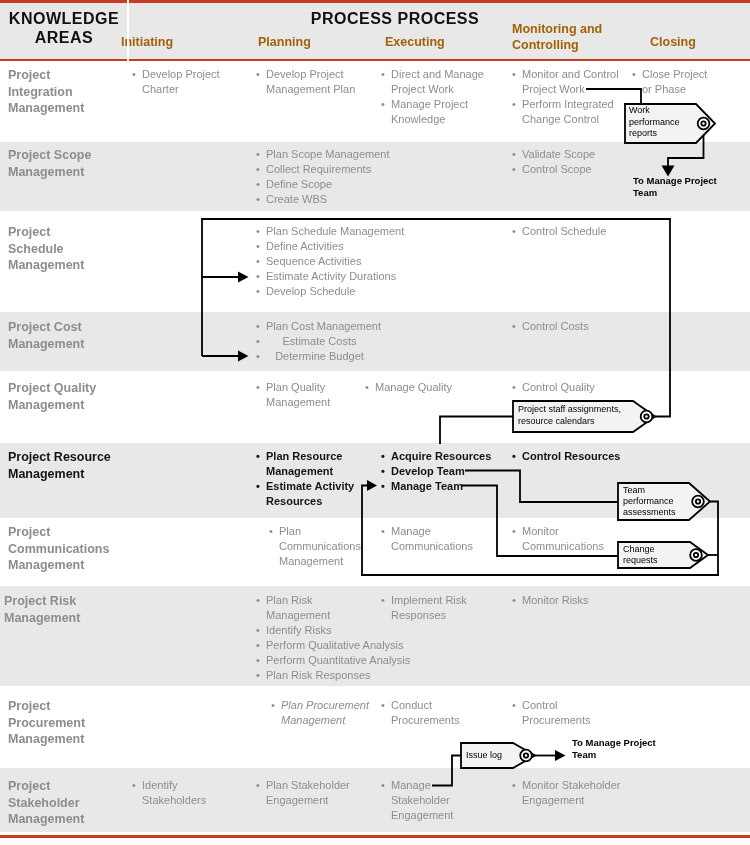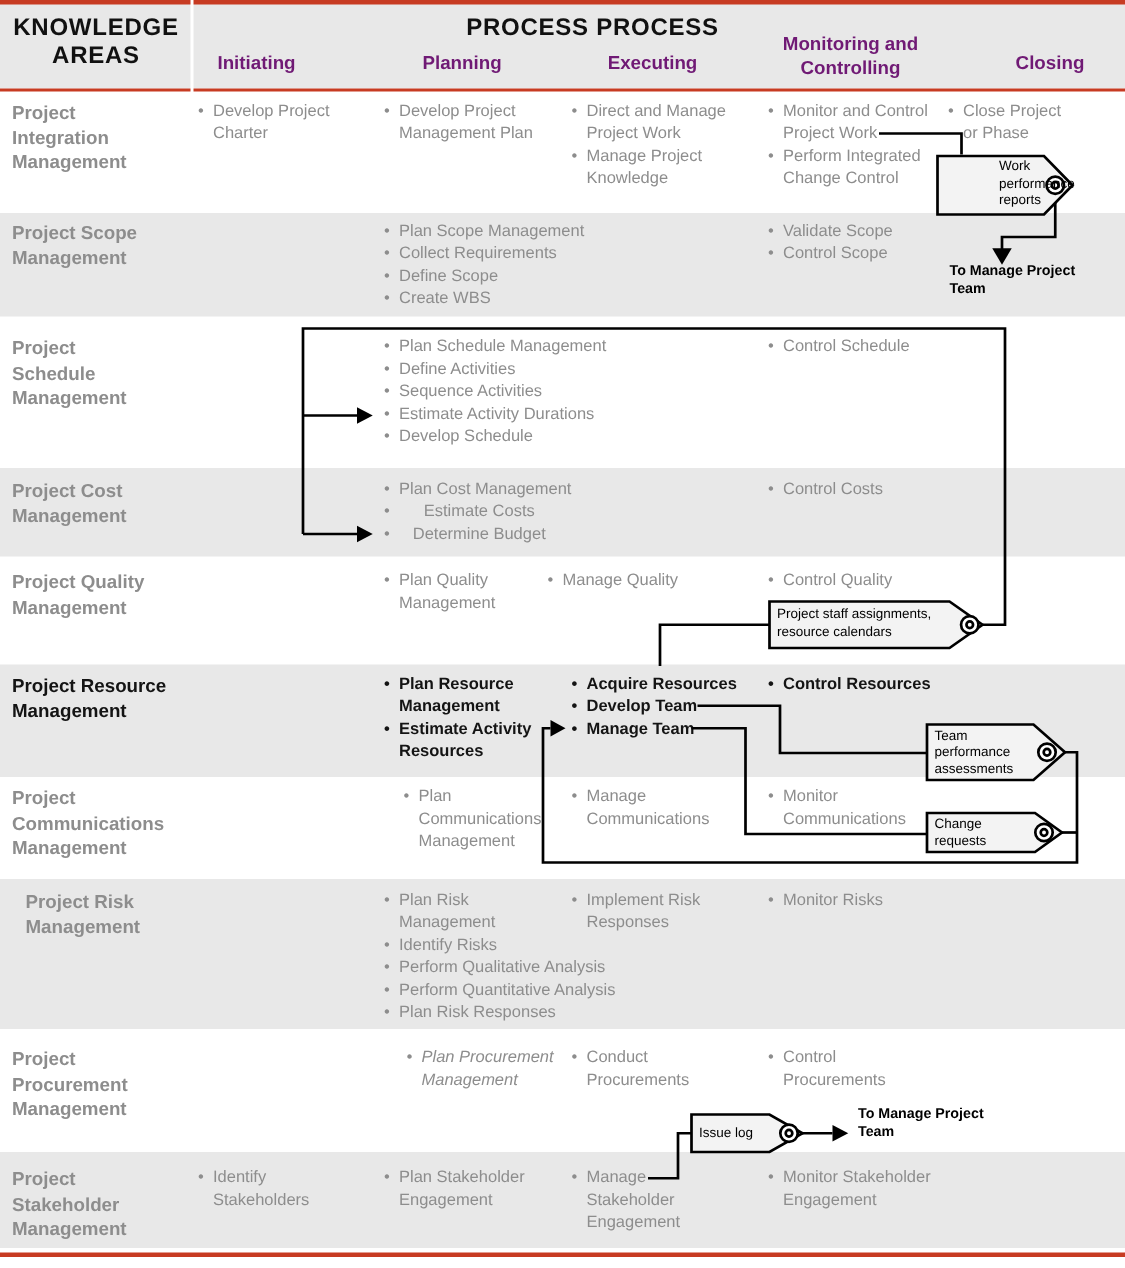--- a/index.html
+++ b/index.html
@@ -12,22 +12,22 @@
   #red-top { top:0; }
   #red-mid { top:58.8px; }
   #red-bottom { top:835px; }
   #header-band { position:absolute; left:0; top:0; width:750px; height:59px; background:var(--shade); z-index:1; }
   #col-separator { position:absolute; left:126.5px; top:0; width:2.5px; height:62px; background:#fff; z-index:3; }
 
   .big-header { position:absolute; text-align:center; font-size:16px; font-weight:bold;
     color:#111; letter-spacing:.5px; line-height:19px; white-space:pre-line; z-index:2; }
   #ka-header { left:0; top:9px; width:128px; }
   #pg-header { left:270px; top:9px; width:250px; }
-  .col-header { position:absolute; text-align:center; font-size:12.5px; font-weight:bold;
-    color:#701a75; line-height:16px; white-space:pre-line; z-index:2; }
+  .col-header { position:absolute; text-align:left; font-size:12.5px; font-weight:bold;
+    color:#a16207; line-height:16px; white-space:pre-line; z-index:2; }
 
   .row { position:absolute; left:0; width:750px; z-index:1; }
   .row.shaded { background:var(--shade); }
   .area-label { position:absolute; font-size:12.5px; font-weight:bold; color:var(--muted);
     line-height:16.5px; white-space:pre-line; }
   .cell { position:absolute; margin:0; padding:0; list-style:none;
     font-size:11px; color:var(--muted); line-height:15px; }
   .cell li { position:relative; padding-left:11px; }
   .cell li::before { content:"\2022"; position:absolute; left:1px; }
   .item-text { white-space:pre; }
@@ -177,21 +177,21 @@
         <ul class="cell" style="left: 380px; top: 6px; width: 124px;">
           <li><span class="item-text">Manage
 Communications</span></li>
         </ul>
         <ul class="cell" style="left: 511px; top: 6px; width: 112px;">
           <li><span class="item-text">Monitor
 Communications</span></li>
         </ul>
       </div>
       <div class="row shaded" style="top: 586px; height: 100px;">
-        <div class="area-label" style="left: 17px; top: 7px; width: 118px;">Project Risk
+        <div class="area-label" style="left: 4px; top: 7px; width: 118px;">Project Risk
 Management</div>
         <ul class="cell" style="left: 255px; top: 7px; width: 118px;">
           <li><span class="item-text">Plan Risk
 Management</span></li>
           <li><span class="item-text">Identify Risks</span></li>
           <li><span class="item-text">Perform Qualitative Analysis</span></li>
           <li><span class="item-text">Perform Quantitative Analysis</span></li>
           <li><span class="item-text">Plan Risk Responses</span></li>
         </ul>
         <ul class="cell" style="left: 380px; top: 7px; width: 124px;">
@@ -279,21 +279,21 @@
     </g>
     <g fill="#000" stroke="none">
       <polygon points="661.5,165.5 674.5,165.5 668,176.5"></polygon>
       <polygon points="238,271.5 238,282.5 248.5,277"></polygon>
       <polygon points="238,350.5 238,361.5 248.5,356"></polygon>
       <polygon points="367,480 367,491 377,485.5"></polygon>
       <polygon points="555,750 555,761 565.5,755.5"></polygon>
     </g>
   </svg>
 
-  <div class="tag-label" style="left:666px;top:105px;width:64px;">Work
+  <div class="tag-label" style="left:629px;top:105px;width:64px;">Work
 performance
 reports</div>
   <div class="tag-label" style="left:518px;top:403px;width:112px;line-height:12px;">Project staff assignments,
 resource calendars</div>
   <div class="tag-label" style="left:623px;top:485px;width:64px;line-height:11px;">Team
 performance
 assessments</div>
   <div class="tag-label" style="left:623px;top:544px;width:64px;line-height:11px;">Change
 requests</div>
   <div class="tag-label" style="left:466px;top:750px;width:52px;">Issue log</div>

